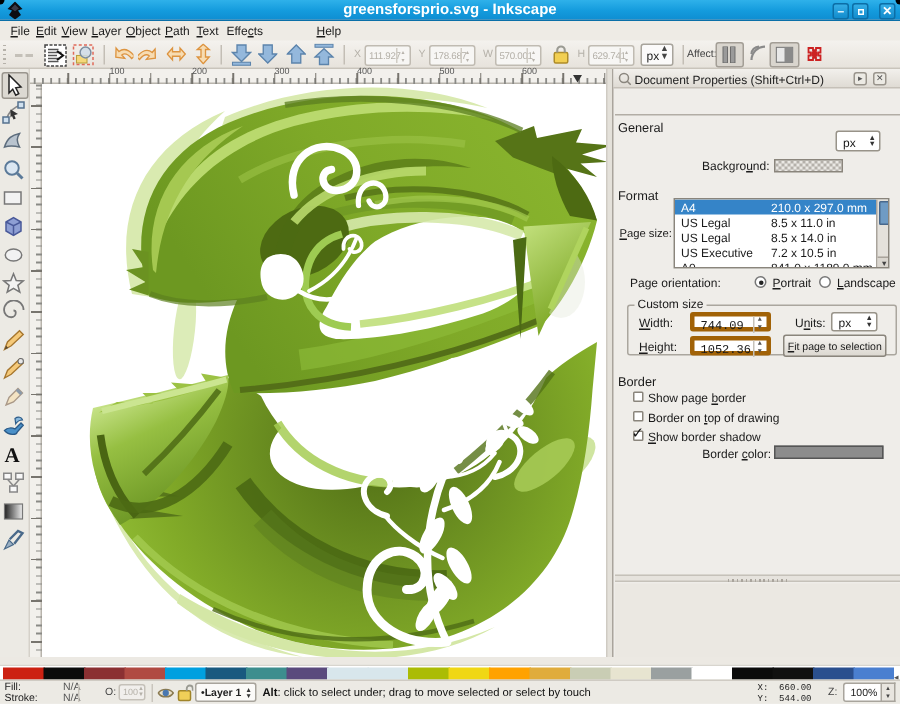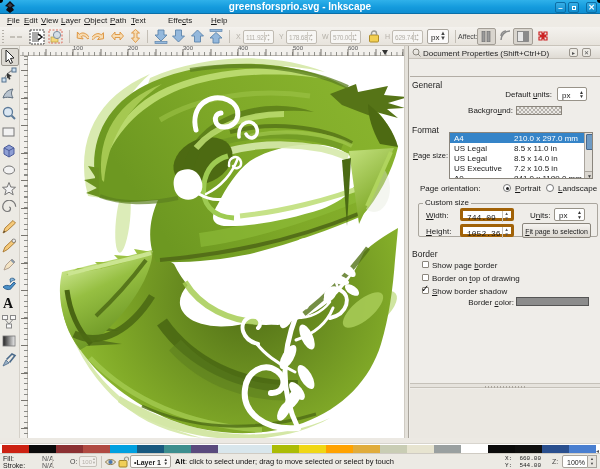--- a/index.html
+++ b/index.html
@@ -67,21 +67,21 @@
 </div>
 
 <div id="menubar">
   <span style="left:7px"><u>F</u>ile</span>
   <span style="left:24px"><u>E</u>dit</span>
   <span style="left:41px"><u>V</u>iew</span>
   <span style="left:61px"><u>L</u>ayer</span>
   <span style="left:84px"><u>O</u>bject</span>
   <span style="left:110px"><u>P</u>ath</span>
   <span style="left:131px"><u>T</u>ext</span>
-  <span style="left:168px">Effe<u>c</u>ts</span>
+  <span style="left:151px">Effe<u>c</u>ts</span>
   <span style="left:211px"><u>H</u>elp</span>
 </div>
 
 <div id="toolbar">
   <div class="abs" style="left:2px;top:3px;width:2px;height:13px;background:repeating-linear-gradient(#b5b1a9 0 1px,transparent 1px 3px);"></div>
   <div class="abs" style="left:10px;top:9px;width:5px;height:2px;background:#c4c0b8;"></div>
   <div class="abs" style="left:17px;top:9px;width:5px;height:2px;background:#c4c0b8;"></div>
   <svg class="ticon" style="left:29px" width="16" height="16" viewBox="0 0 16 16">
     <rect x="1" y="1" width="14" height="14" fill="#fff" stroke="#444" stroke-dasharray="2 1"></rect>
     <path d="M3 4h7M3 6h9M3 8h6M3 10h8M3 12h7" stroke="#555" stroke-width="1"></path>
@@ -383,21 +383,20 @@
     <svg class="abs" style="left:3px;top:2px" width="9" height="9" viewBox="0 0 9 9">
         <circle cx="4" cy="4" r="3" fill="none" stroke="#8a867e"></circle>
         <path d="M6 6 L8.5 8.5" stroke="#8a867e"></path>
       </svg>
     <div class="abs" style="left:14px;top:2.5px;font-size:8px;color:#222;">Document Properties (Shift+Ctrl+D)</div>
     <div class="abs" style="left:160px;top:2px;width:9px;height:9px;border:1px solid #9a958d;border-radius:2px;background:#eceae4;font-size:6px;text-align:center;line-height:8px;color:#555;">▸</div>
     <div class="abs" style="left:173px;top:2px;width:9px;height:9px;border:1px solid #9a958d;border-radius:2px;background:#eceae4;font-size:6px;text-align:center;line-height:8px;color:#555;">✕</div>
   </div>
   <div id="pbody">
     <div class="abs bold" style="left:2px;top:3px;font-size:8.5px;">General</div>
-    <div class="abs" style="left:0px;top:13px;width:142px;text-align:right;font-size:8px;">Default <u>u</u>nits:</div>
     <div class="combo" style="left:147px;top:10px;width:30px;height:14px;padding:2.5px 0 0 4px;font-size:8px;">px<span class="abs" style="right:2px;top:1.5px;font-size:5px;line-height:4.5px;color:#333;">▲<br>▼</span></div>
     <div class="abs" style="left:0px;top:29px;width:103px;text-align:right;font-size:8px;">Backgro<u>u</u>nd:</div>
     <div class="abs" style="left:106px;top:29px;width:46px;height:9px;border:1px solid #8a857c;background:repeating-conic-gradient(#b5b1ab 0 25%,#eae8e4 0 50%) 0 0/4px 4px;"></div>
     <div class="abs bold" style="left:2px;top:48px;font-size:8.5px;">Format</div>
     <div class="abs" style="left:0px;top:74px;width:38px;text-align:right;font-size:7.5px;"><u>P</u>age size:</div>
     <div class="abs" style="left:39px;top:55px;width:144px;height:47px;background:#fff;border:1px solid #8a857c;overflow:hidden;font-size:8px;">
       <div class="abs" style="left:0;top:0;width:134px;height:10px;background:#3584c8;color:#fff;text-decoration:underline;">
           <span class="abs" style="left:4px;top:1px;">A4</span>
           <span class="abs" style="left:64px;top:1px;">210.0 x 297.0 mm</span>
         </div>

